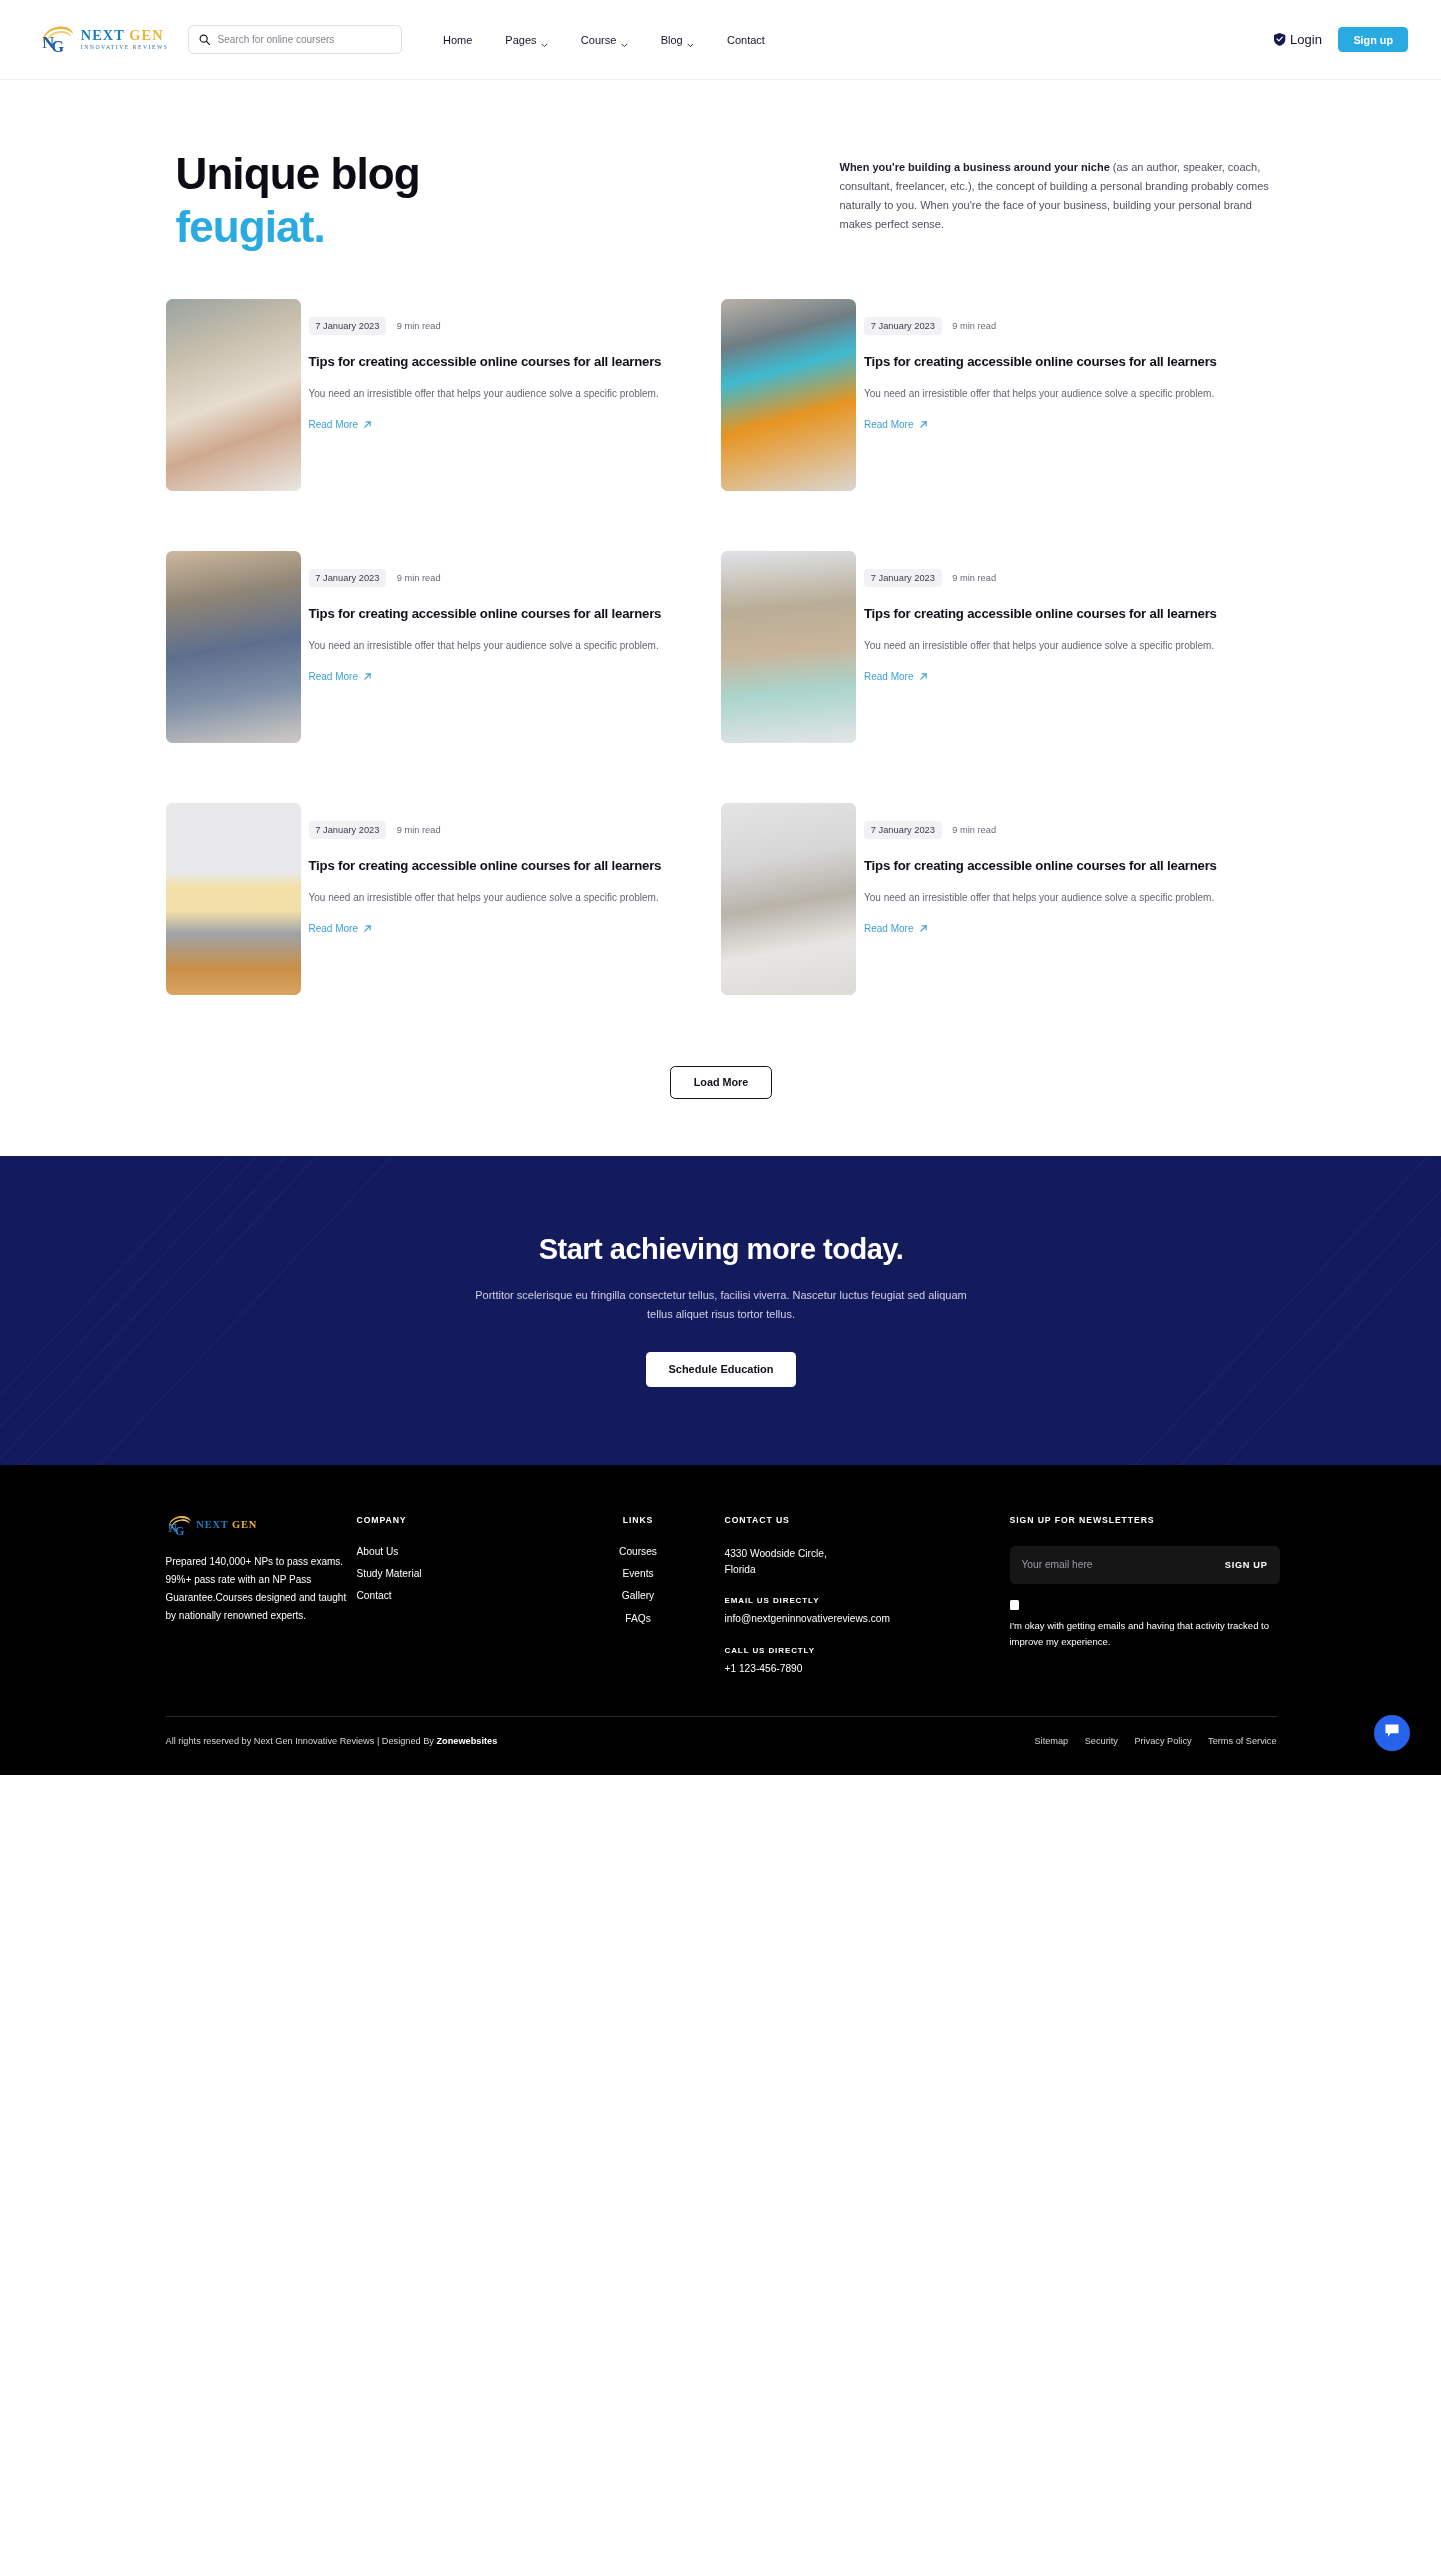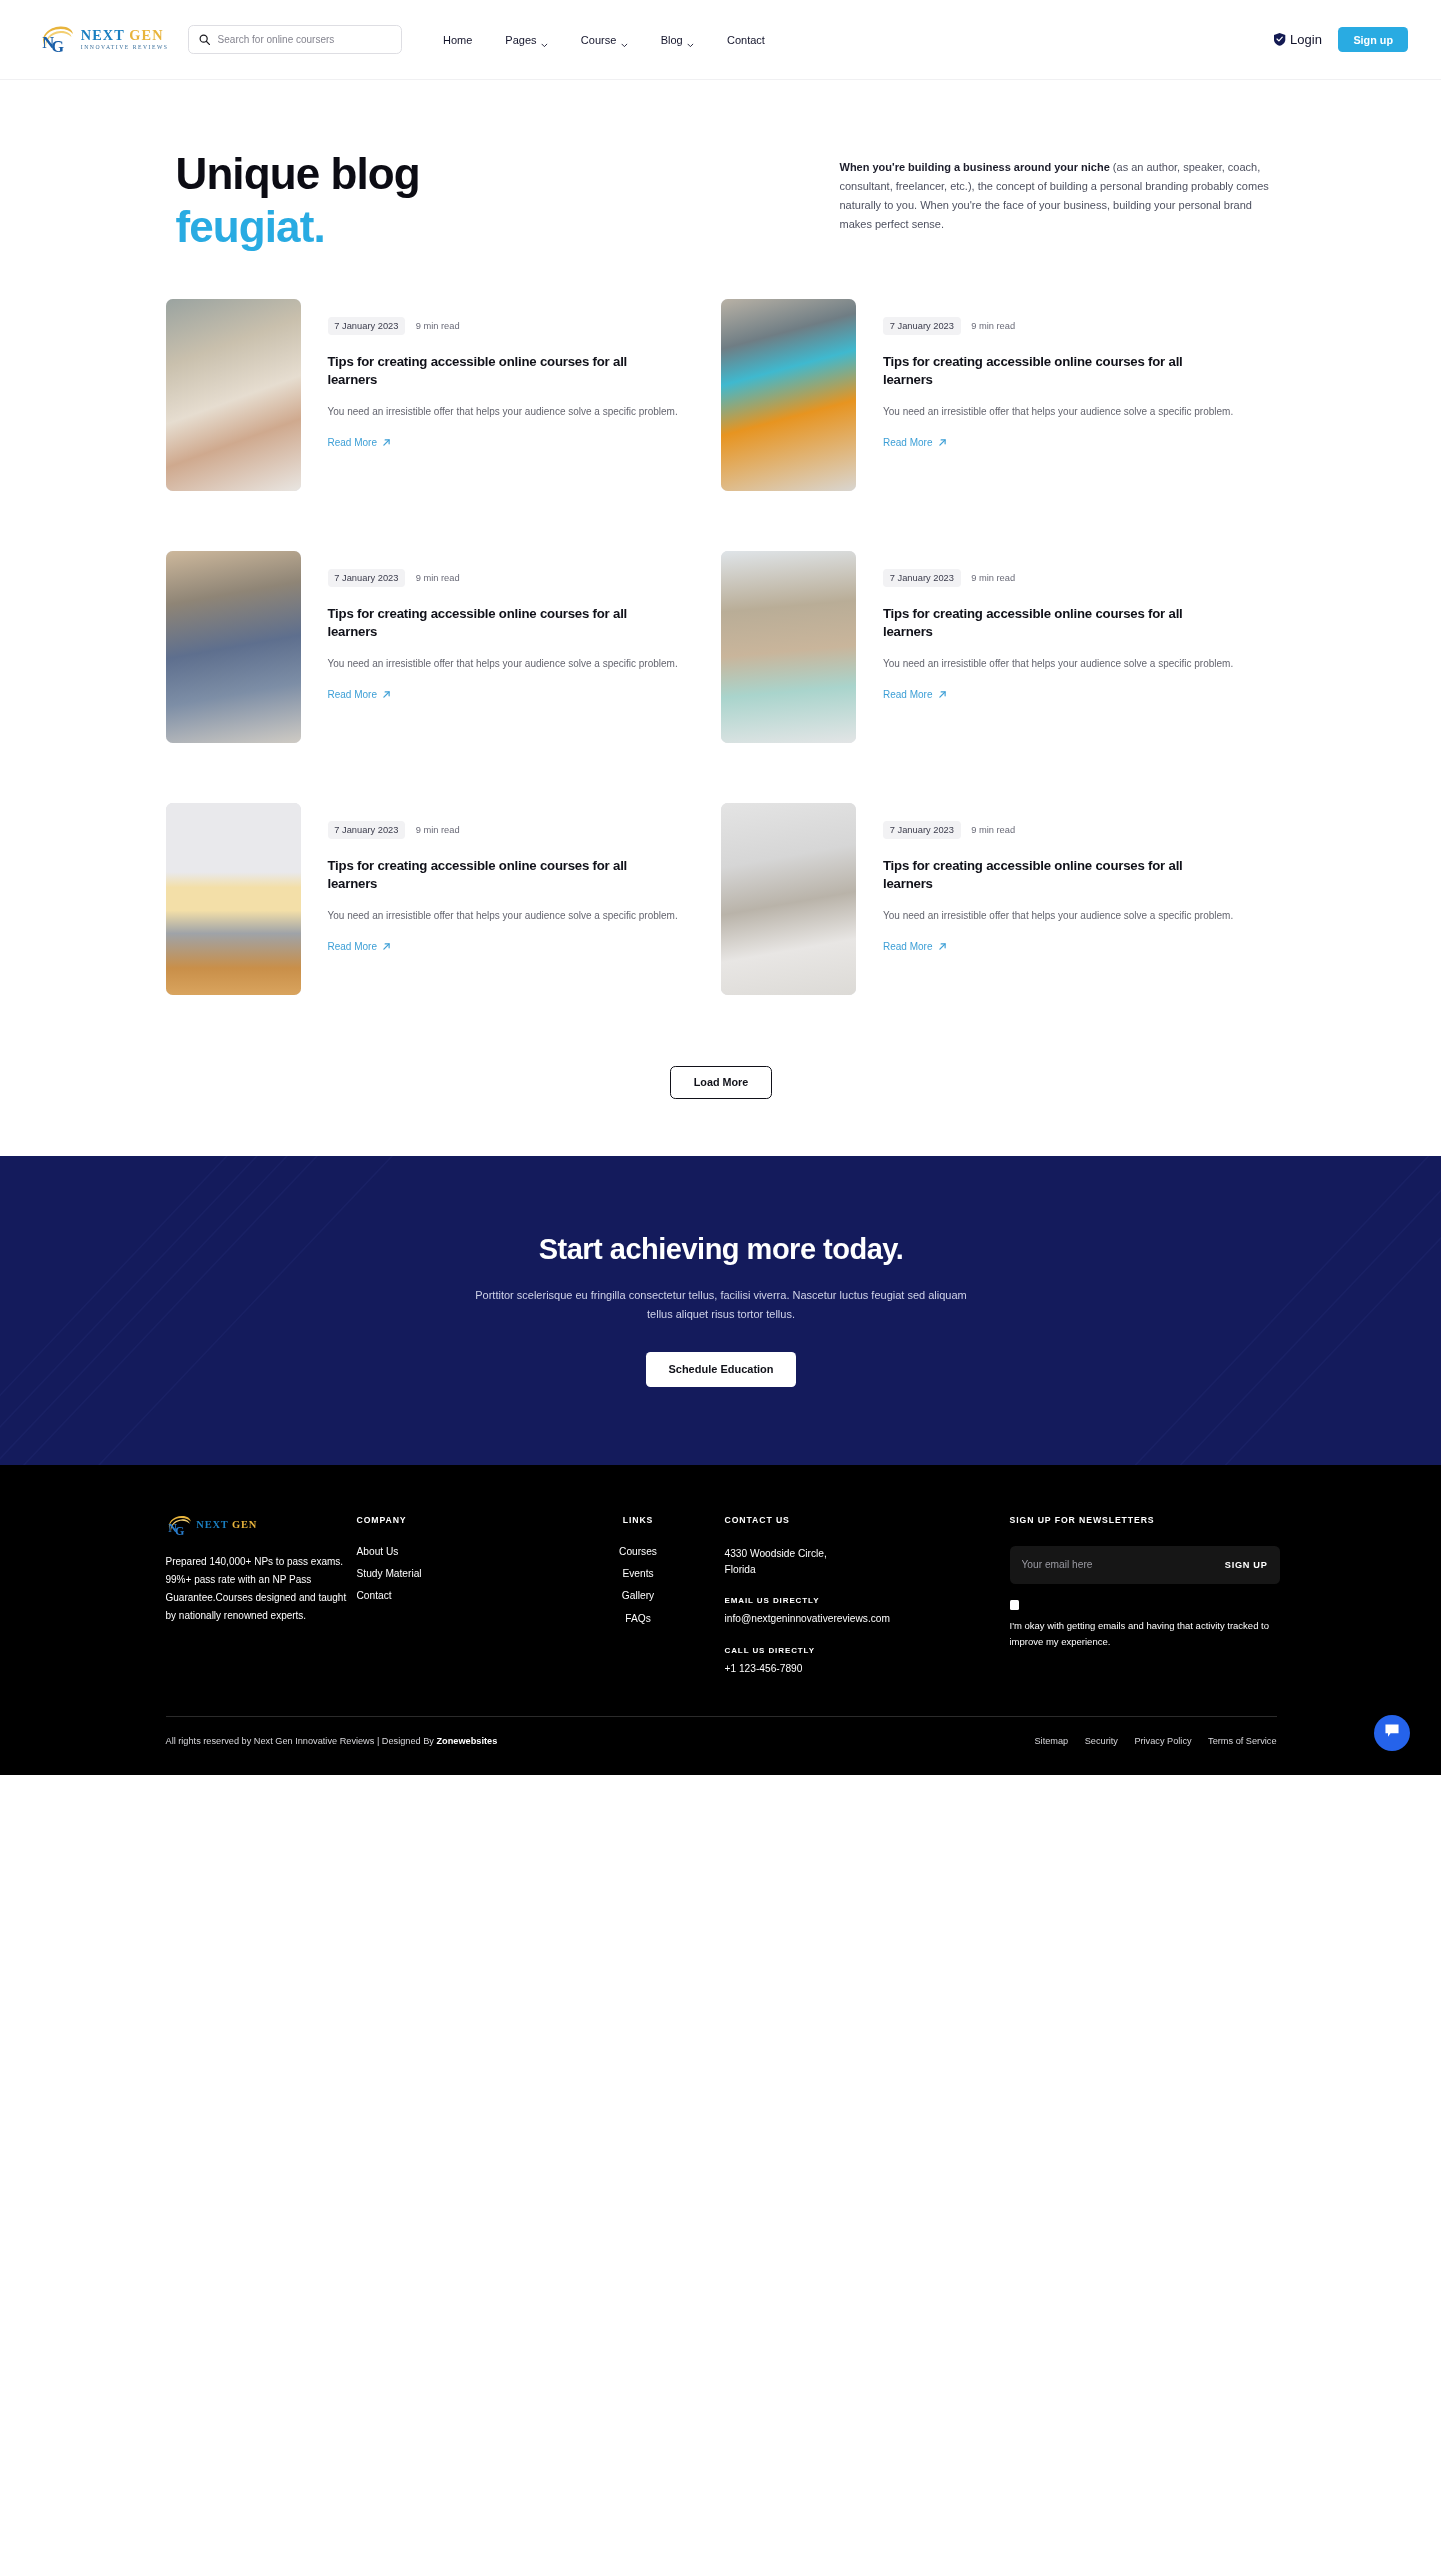--- a/index.html
+++ b/index.html
@@ -86,21 +86,21 @@
     font-size: 11px; line-height: 1.72; color: #4e5160;
   }
   .hero-para b { color: #1c1d2b; font-weight: 700; }
 
   
   .blog-section { padding: 50px 39px 0 39px; }
   .blog-inner { width: 1111px; margin: 0 auto; }
   .blog-row {
     display: flex; gap: 0; margin-bottom: 60px;
   }
-  .blog-card { display: flex; width: 50%; gap: 27px; padding-right: 42px; }
+  .blog-card { display: flex; width: 50%; gap: 8px; padding-right: 42px; }
   .card-thumb {
     width: 135px; height: 192px; flex: 0 0 135px;
     border-radius: 6.8px; overflow: hidden; position: relative;
     background: #dcdce2;
   }
   .card-body { flex: 1 1 auto; padding-top: 18px; min-width: 0; }
   .meta-row { display: flex; align-items: center; gap: 10.5px; margin-bottom: 18px; }
   .meta-date {
     background: #f2f2f4; border-radius: 3.8px;
     font-size: 9.3px; color: #3b3c4c;

